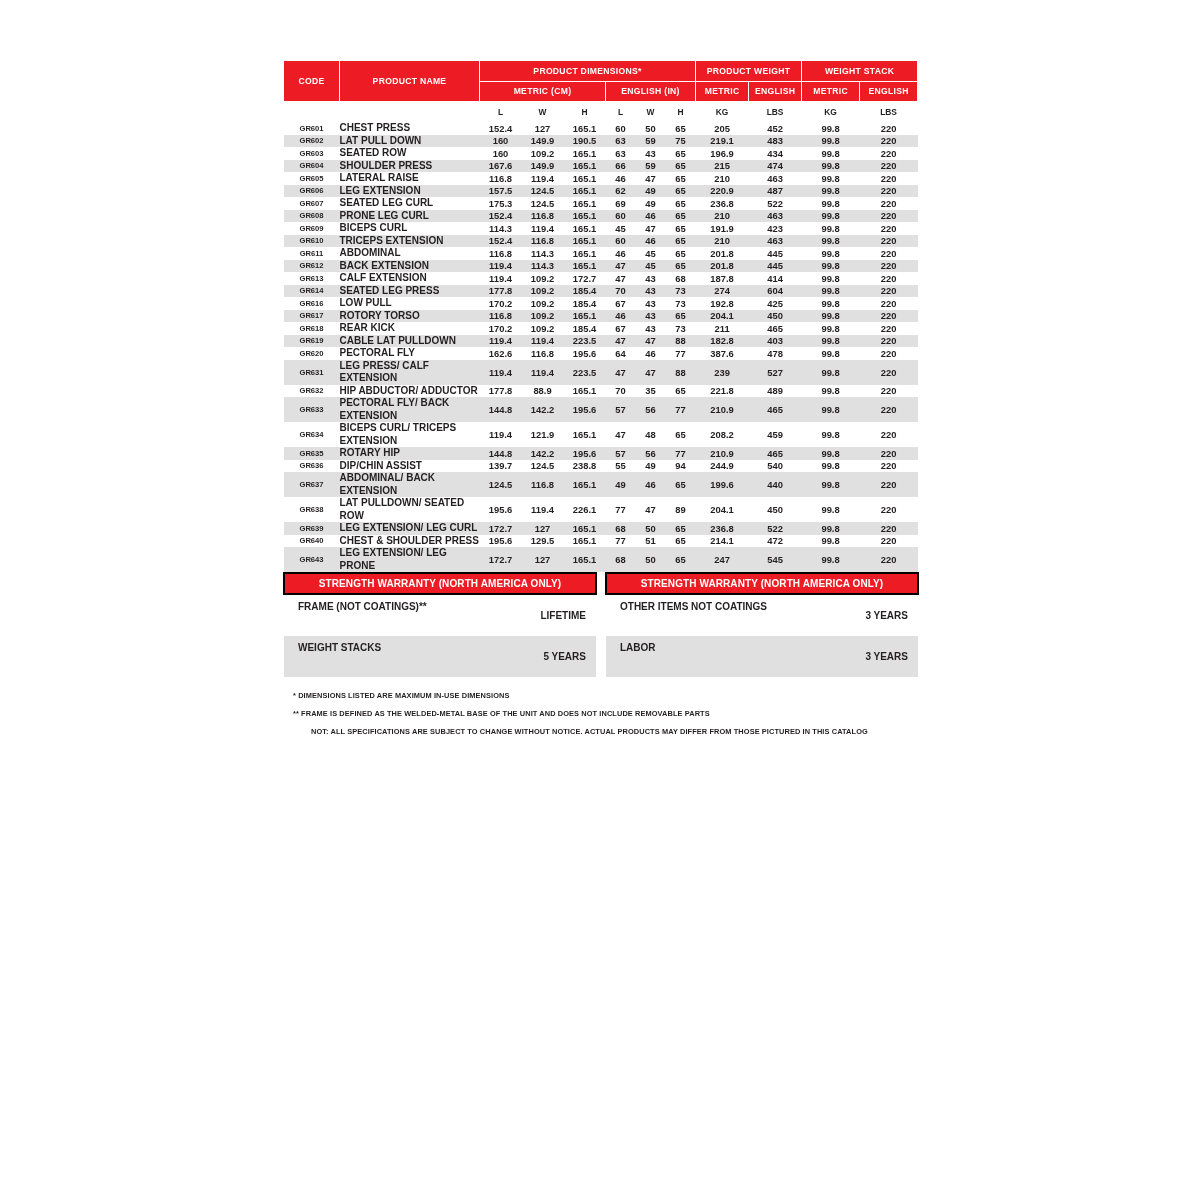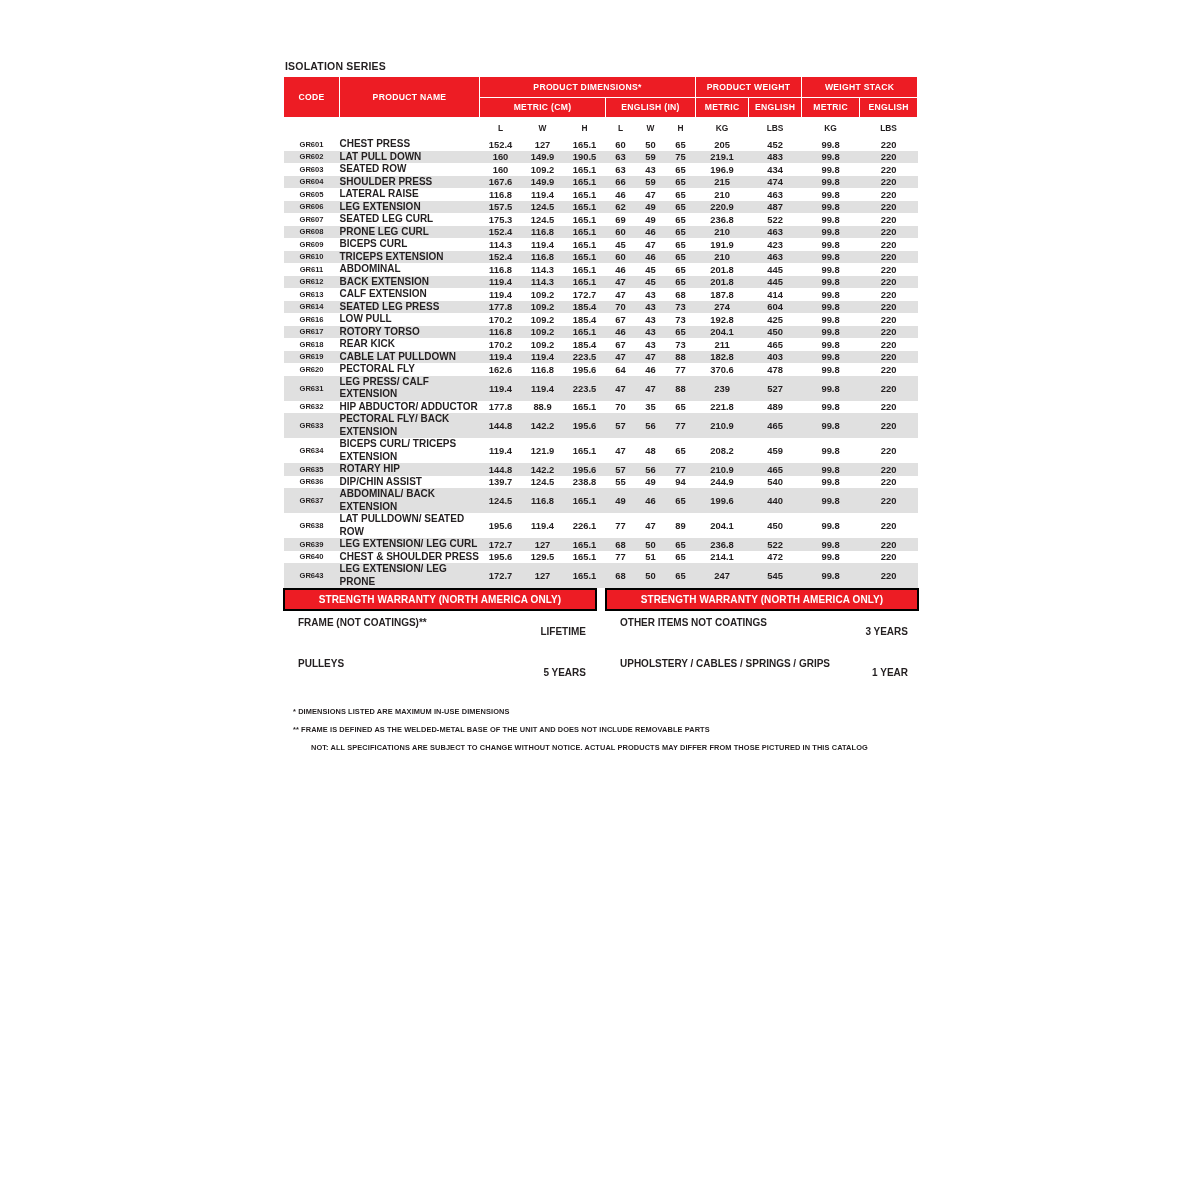--- a/index.html
+++ b/index.html
@@ -121,21 +121,20 @@
   }
   .footnote.indent1 { padding-left: 0px; }
   .footnote.indent2 { padding-left: 0px; }
   .footnote.indent3 { padding-left: 18px; }
 </style>
 </head>
 <body>
 
 <div id="sheet">
 
-  <div class="series-title">ISOLATION SERIES</div>
 
   <table class="spec">
     <colgroup>
       <col style="width:56px">
       <col style="width:140px">
       <col style="width:42px">
       <col style="width:42px">
       <col style="width:42px">
       <col style="width:30px">
       <col style="width:30px">
@@ -431,21 +430,21 @@
         </tr>
         <tr class="row-odd">
           <td class="code">GR620</td>
           <td class="pname">PECTORAL FLY</td>
           <td class="num">162.6</td>
           <td class="num">116.8</td>
           <td class="num">195.6</td>
           <td class="num">64</td>
           <td class="num">46</td>
           <td class="num">77</td>
-          <td class="num">370.6</td>
+          <td class="num">387.6</td>
           <td class="num">478</td>
           <td class="num">99.8</td>
           <td class="num">220</td>
         </tr>
         <tr class="row-even">
           <td class="code">GR631</td>
           <td class="pname">LEG PRESS/ CALF EXTENSION</td>
           <td class="num">119.4</td>
           <td class="num">119.4</td>
           <td class="num">223.5</td>
@@ -622,32 +621,32 @@
             </div>
           </td>
           <td class="wspacer"></td>
           <td style="padding: 0px;">
             <div style="display: flex; justify-content: space-between; align-items: center;">
               <span class="warr-label">OTHER ITEMS NOT COATINGS</span>
               <span class="warr-value">3 YEARS</span>
             </div>
           </td>
         </tr>
-        <tr class="w-odd">
+        <tr class="w-even">
           <td style="padding: 0px;">
             <div style="display: flex; justify-content: space-between; align-items: center;">
-              <span class="warr-label">PULLEYS</span>
+              <span class="warr-label">WEIGHT STACKS</span>
               <span class="warr-value">5 YEARS</span>
             </div>
           </td>
           <td class="wspacer"></td>
           <td style="padding: 0px;">
             <div style="display: flex; justify-content: space-between; align-items: center;">
-              <span class="warr-label">UPHOLSTERY / CABLES / SPRINGS / GRIPS</span>
-              <span class="warr-value">1 YEAR</span>
+              <span class="warr-label">LABOR</span>
+              <span class="warr-value">3 YEARS</span>
             </div>
           </td>
         </tr>
       </tbody>
   </table>
 
   <div class="footnotes">
     <div class="footnote indent1">* DIMENSIONS LISTED ARE MAXIMUM IN-USE DIMENSIONS</div>
     <div class="footnote indent2">** FRAME IS DEFINED AS THE WELDED-METAL BASE OF THE UNIT AND DOES NOT INCLUDE REMOVABLE PARTS</div>
     <div class="footnote indent3">NOT: ALL SPECIFICATIONS ARE SUBJECT TO CHANGE WITHOUT NOTICE. ACTUAL PRODUCTS MAY DIFFER FROM THOSE PICTURED IN THIS CATALOG</div>

